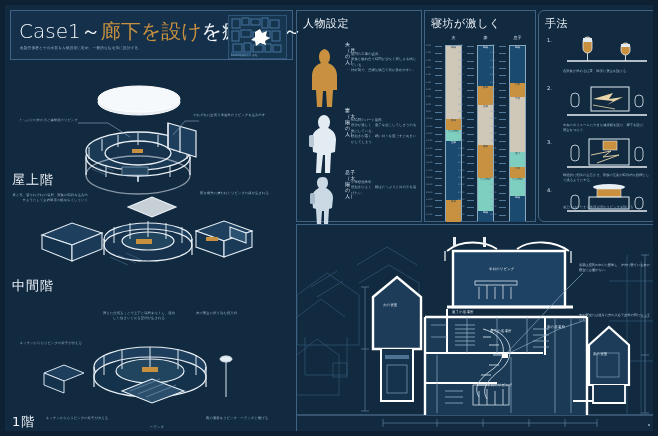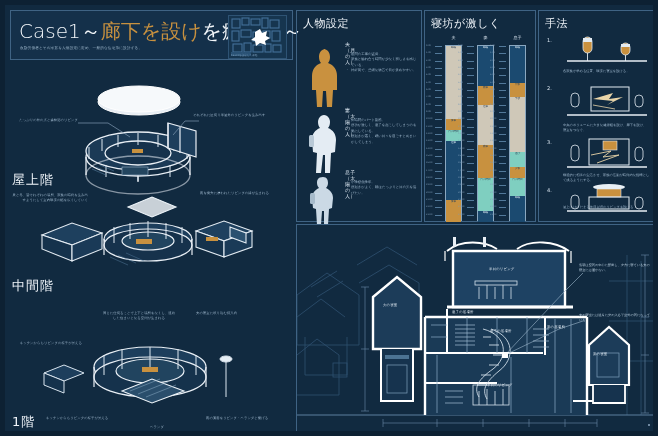--- a/index.html
+++ b/index.html
@@ -26,21 +26,21 @@
 
   
   #axoncol{position:absolute;left:5px;top:58px;width:283px;height:373px;}
   .flabel{position:absolute;color:#eef3f8;font-size:13px;letter-spacing:1px;}
   .anno{position:absolute;color:#9db6cb;font-size:3.3px;line-height:1.45;
         letter-spacing:.1px;}
 
   
   #p-person{left:291px;top:5px;width:126px;height:212px;}
   #p-rhythm{left:419px;top:5px;width:112px;height:212px;}
-  #p-method{left:533px;top:5px;width:120px;height:212px;}
+  #p-method{left:533px;top:5px;width:120px;height:212px;border-radius:6px;}
   #p-section{position:absolute;left:291px;top:219px;width:362px;height:212px;
              border:1px solid #3f6384;box-sizing:border-box;overflow:hidden;}
 
   .person-row{position:absolute;}
   .p-name{color:#dce7f1;font-size:5px;letter-spacing:.3px;}
   .p-bullets{color:#9db6cb;font-size:3.4px;line-height:1.6;list-style:none;
              margin:0;padding:0;}
   .p-bullets li{position:relative;padding-left:4px;}
   .p-bullets li:before{content:"・";position:absolute;left:-1px;top:0;}
 

